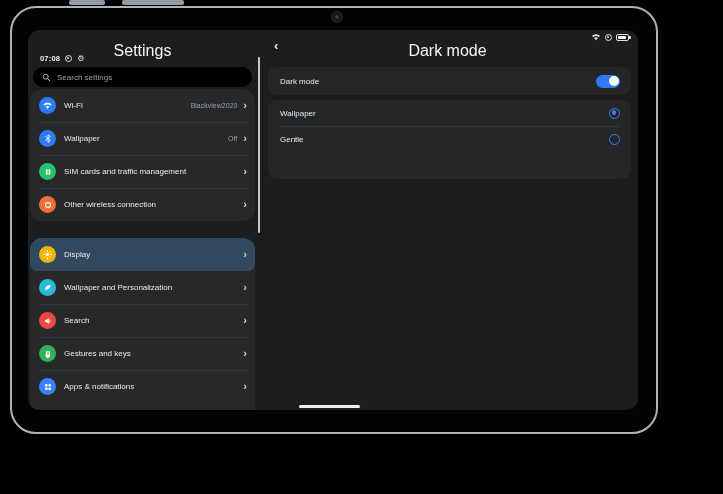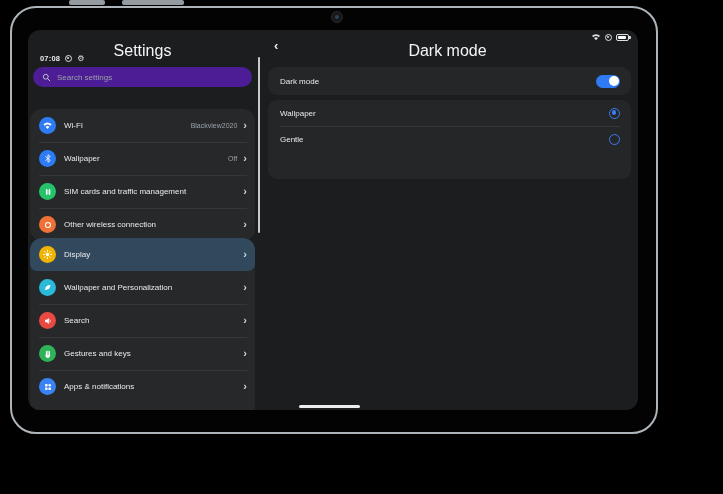--- a/index.html
+++ b/index.html
@@ -37,27 +37,27 @@
   .pane-right{position:absolute;left:229px;top:0;width:381px;height:100%;}
   .pane-title{position:absolute;top:12px;width:100%;text-align:center;color:#f4f5f6;
     font-size:16px;font-weight:normal;}
   .back{position:absolute;left:17px;top:9px;color:#e8eaec;font-size:13px;font-weight:bold;line-height:14px;cursor:default;}
 
   
   .scrollbar{position:absolute;left:230px;top:27px;width:2px;height:176px;background:#c6cace;border-radius:1px;}
 
   
   .search{position:absolute;left:5px;top:37px;width:219px;height:20px;border-radius:10px;
-    background:#4c1d95;display:flex;align-items:center;padding:0 9px;box-sizing:border-box;gap:6px;}
+    background:#000000;display:flex;align-items:center;padding:0 9px;box-sizing:border-box;gap:6px;}
   .search svg{flex:0 0 auto;}
   .search-text{color:#9aa1a7;font-size:8px;}
 
   
   .card{position:absolute;left:2px;width:225px;background:#26282a;border-radius:12px;overflow:hidden;}
-  .g1{top:79px;}
+  .g1{top:59px;}
   .g2{top:208px;height:172px;border-bottom-left-radius:0;border-bottom-right-radius:0;}
   .row{position:relative;display:flex;align-items:center;height:33px;padding:0 8px 0 9px;box-sizing:border-box;}
   .row + .row:before{content:"";position:absolute;left:9px;right:8px;top:0;height:1px;background:#35383b;}
   .row.selected{background:#32485d;border-radius:7px;}
   .row.selected + .row:before{display:none;}
   .ic{width:17px;height:17px;border-radius:50%;flex:0 0 auto;display:flex;align-items:center;justify-content:center;margin-right:8px;}
   .row-label{flex:1;color:#e9ebed;font-size:8px;}
   .row-value{color:#9aa1a7;font-size:7px;margin-right:6px;}
   .chev{color:#cfd3d6;font-size:11px;font-weight:bold;line-height:11px;}
 

